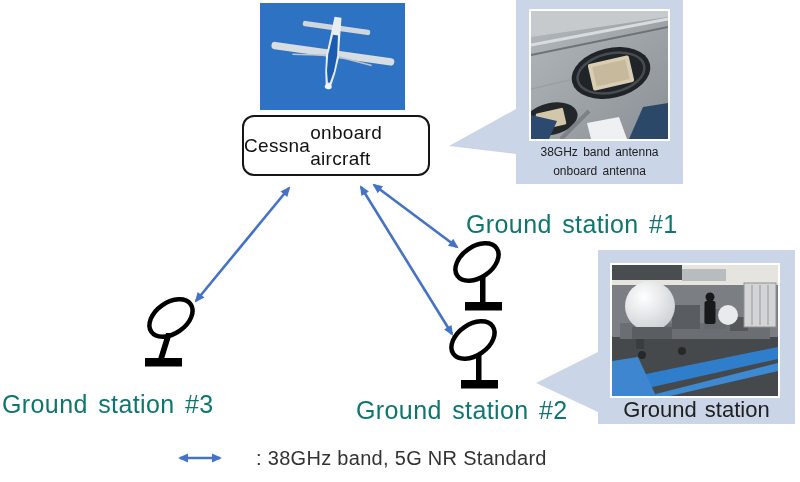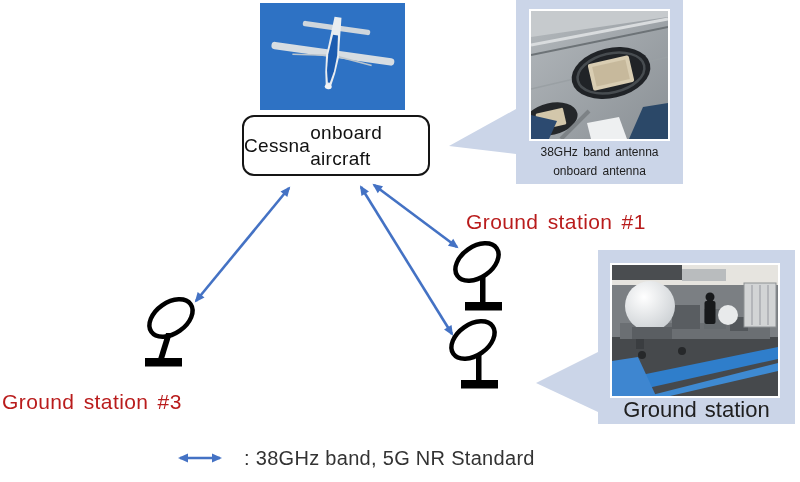--- a/index.html
+++ b/index.html
@@ -3,21 +3,21 @@
 <meta charset="utf-8">
 <style>
   * { margin:0; padding:0; box-sizing:border-box; }
   html,body { background:#fff; }
   #canvas {
     position:relative; width:800px; height:482px; background:#ffffff;
     font-family:"Liberation Sans", sans-serif; overflow:hidden; color:#1c1c1c;
   }
   .abs { position:absolute; }
   .label {
-    font-size:21px; letter-spacing:0.4px; word-spacing:3px; color:#b91c1c;
+    font-size:25px; letter-spacing:0.4px; word-spacing:3px; color:#0f766e;
     white-space:nowrap;
   }
   #cessna-box {
     left:242px; top:115px; width:188px; height:61px;
     border:2.5px solid #151515; border-radius:12px; background:#fff;
     display:flex; flex-direction:row; align-items:center; justify-content:center;
     font-size:19px; line-height:26px; letter-spacing:0.3px; color:#111; z-index:5;
   }
   .panel { background:#CBD5E8; z-index:2; }
   #panel-antenna { left:516px; top:0; width:167px; height:184px; }
@@ -26,21 +26,21 @@
   #panel-antenna .photo-frame { left:13px; top:9px; }
   #panel-ground  .photo-frame { left:12px; top:13px; }
   .caption {
     position:absolute; left:0; right:0; text-align:center; color:#202020;
     font-size:12px; line-height:19px; word-spacing:2px;
   }
   #panel-antenna .caption { top:143px; }
   #panel-ground  .caption { top:150px; font-size:22px; }
   .tri { z-index:1; }
   #legend {
-    left:170px; top:444px; height:28px; display:flex; align-items:center; gap:14px;
+    left:170px; top:444px; height:28px; display:flex; align-items:center; gap:26px;
   }
   #legend .legend-text { font-size:20px; color:#333; letter-spacing:0.3px; white-space:nowrap; }
   svg { display:block; }
 </style>
 </head>
 <body>
 
 <div id="canvas">
 
   <svg class="abs" style="left:260px; top:3px;" width="145" height="107" viewBox="0 0 145 107">
@@ -160,20 +160,21 @@
     <rect x="30" y="38" width="5.5" height="28" fill="#000"></rect>
     <rect x="15" y="63" width="37" height="8.5" fill="#000"></rect>
   </svg>
   <div class="abs label" style="left:466px; top:210px;">Ground station #1</div>
 
   <svg class="abs" style="left:446px; top:317px; z-index:3;" width="58" height="74" viewBox="0 0 58 74">
     <ellipse cx="27" cy="23" rx="24" ry="15.5" fill="#fff" stroke="#000" stroke-width="4.5" transform="rotate(-35 27 23)"></ellipse>
     <rect x="30" y="38" width="5.5" height="28" fill="#000"></rect>
     <rect x="15" y="63" width="37" height="8.5" fill="#000"></rect>
   </svg>
+  <div class="abs label" style="left:356px; top:396px;">Ground station #2</div>
 
   <svg class="abs" style="left:140px; top:293px; z-index:3;" width="58" height="78" viewBox="0 0 58 78">
     <ellipse cx="31" cy="25" rx="24" ry="15.5" fill="#fff" stroke="#000" stroke-width="4.5" transform="rotate(-35 31 25)"></ellipse>
     <polygon points="26,40 32,40 24,66 18,66" fill="#000"></polygon>
     <rect x="5" y="65" width="37" height="8.5" fill="#000"></rect>
   </svg>
   <div class="abs label" style="left:2px; top:390px;">Ground station #3</div>
 
   <div id="legend" class="abs">
     <svg width="60" height="16" viewBox="0 0 60 16">

